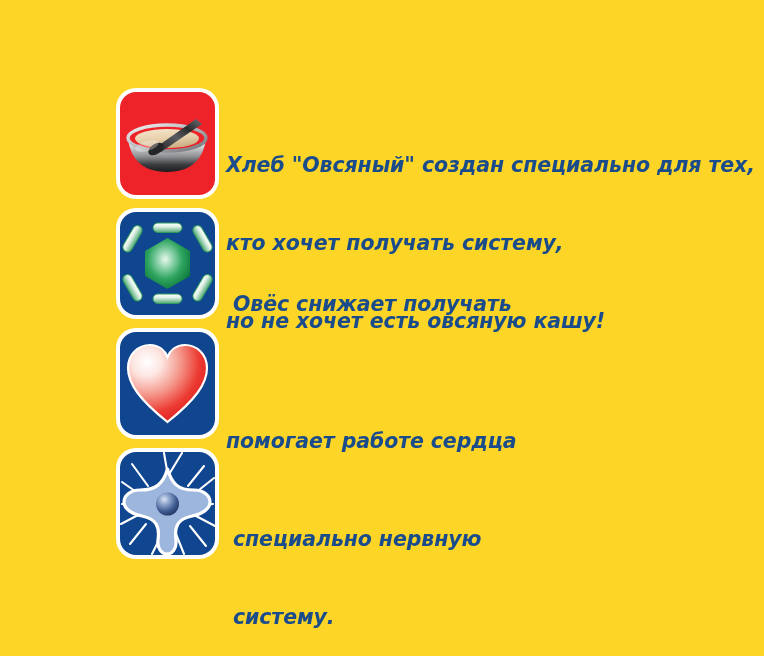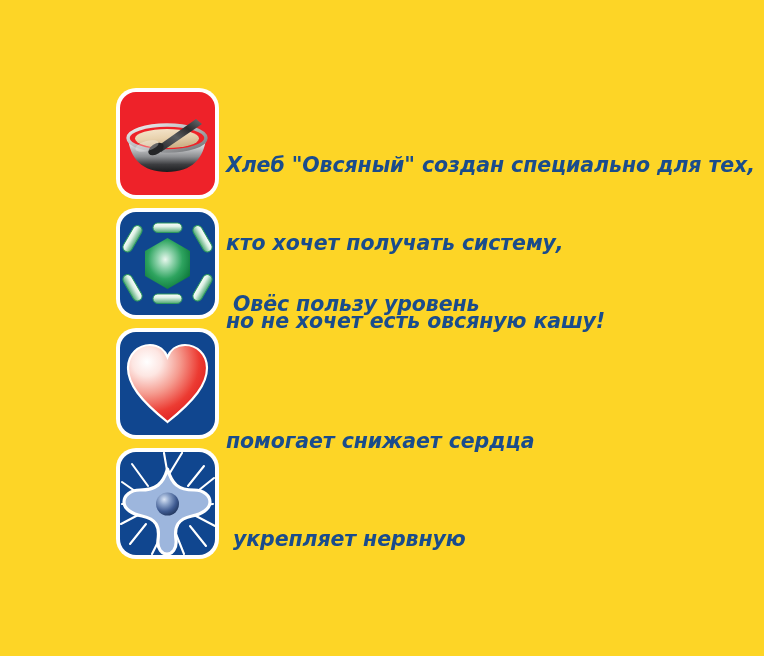--- a/index.html
+++ b/index.html
@@ -167,21 +167,21 @@
               <rect x="68" y="22" width="29" height="9.5" rx="4.75" fill="url(#capG)" stroke="#2E9A5E" stroke-width="1" transform="rotate(60 82.5 26.75)"></rect>
               <rect x="68" y="71" width="29" height="9.5" rx="4.75" fill="url(#capG)" stroke="#2E9A5E" stroke-width="1" transform="rotate(-60 82.5 75.75)"></rect>
               <rect x="-2" y="22" width="29" height="9.5" rx="4.75" fill="url(#capG)" stroke="#2E9A5E" stroke-width="1" transform="rotate(-60 12.5 26.75)"></rect>
               <rect x="-2" y="71" width="29" height="9.5" rx="4.75" fill="url(#capG)" stroke="#2E9A5E" stroke-width="1" transform="rotate(60 12.5 75.75)"></rect>
             </g>
           </svg>
         </div>
       </div>
     </div>
     <div class="copy" id="copy-1">
-      <span class="line">Овёс пользу уровень</span>
+      <span class="line">Овёс снижает получать</span>
     </div>
   </div>
 
   <div class="row" id="row-2">
     <div class="tile-wrap">
       <div class="tile tile-blue">
         <div class="tile-inner">
           <svg viewBox="0 0 95 103">
             <defs>
               <radialGradient id="heartG" cx="24%" cy="22%" r="92%">
@@ -197,21 +197,21 @@
                      C8,22 18.5,13 30,13
                      C39,13 45,18.5 47.5,25
                      C50,18.5 56,13 65,13
                      C76.5,13 87,22 87,36
                      C87,52 75,68 47.5,90 Z" fill="url(#heartG)" stroke="#FFFFFF" stroke-width="2.2"></path>
           </svg>
         </div>
       </div>
     </div>
     <div class="copy" id="copy-2">
-      <span class="line">помогает снижает сердца</span>
+      <span class="line">помогает работе сердца</span>
     </div>
   </div>
 
   <div class="row" id="row-3">
     <div class="tile-wrap">
       <div class="tile tile-blue">
         <div class="tile-inner">
           <svg viewBox="0 0 95 103">
             <defs>
               <radialGradient id="nucG" cx="36%" cy="30%" r="75%">
@@ -250,17 +250,18 @@
                      C12,62 4,57 4,50
                      C4,44 10,38 20,38
                      C36,38 43,32 47.5,17 Z" fill="#9DB6DD" stroke="#FFFFFF" stroke-width="3.2" stroke-linejoin="round"></path>
 
             <circle cx="47.5" cy="52" r="11.5" fill="url(#nucG)"></circle>
           </svg>
         </div>
       </div>
     </div>
     <div class="copy" id="copy-3">
-      <span class="line">укрепляет нервную</span>
+      <span class="line">специально нервную</span>
+      <span class="line">систему.</span>
     </div>
   </div>
 
 </div>
 
 </body></html>

